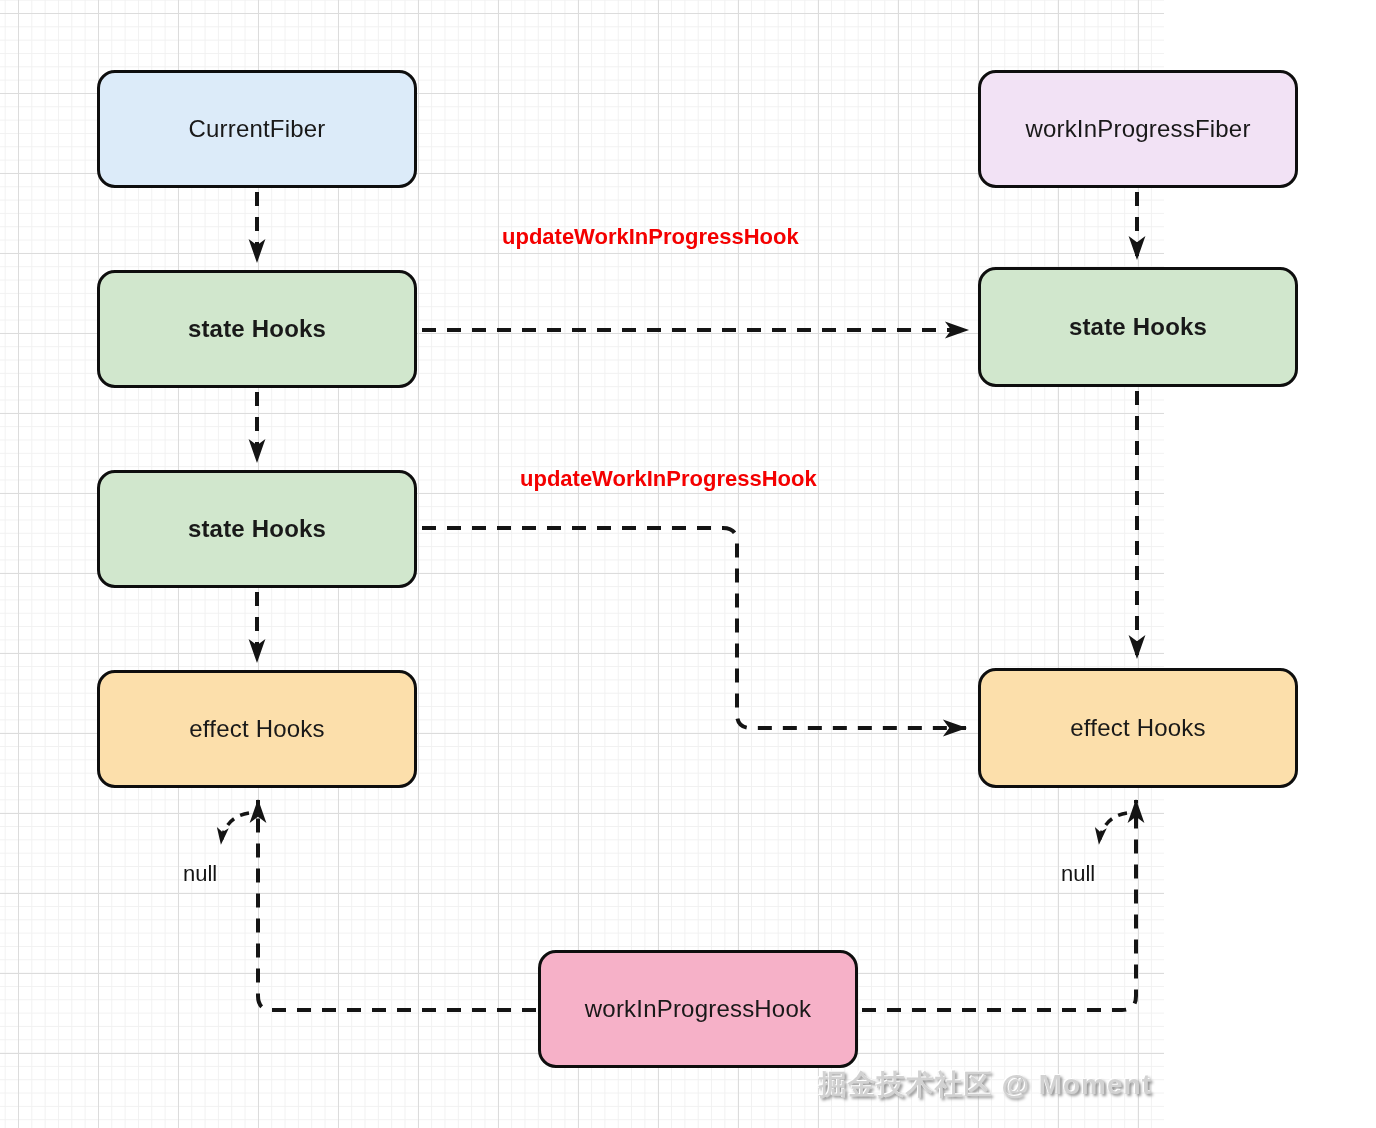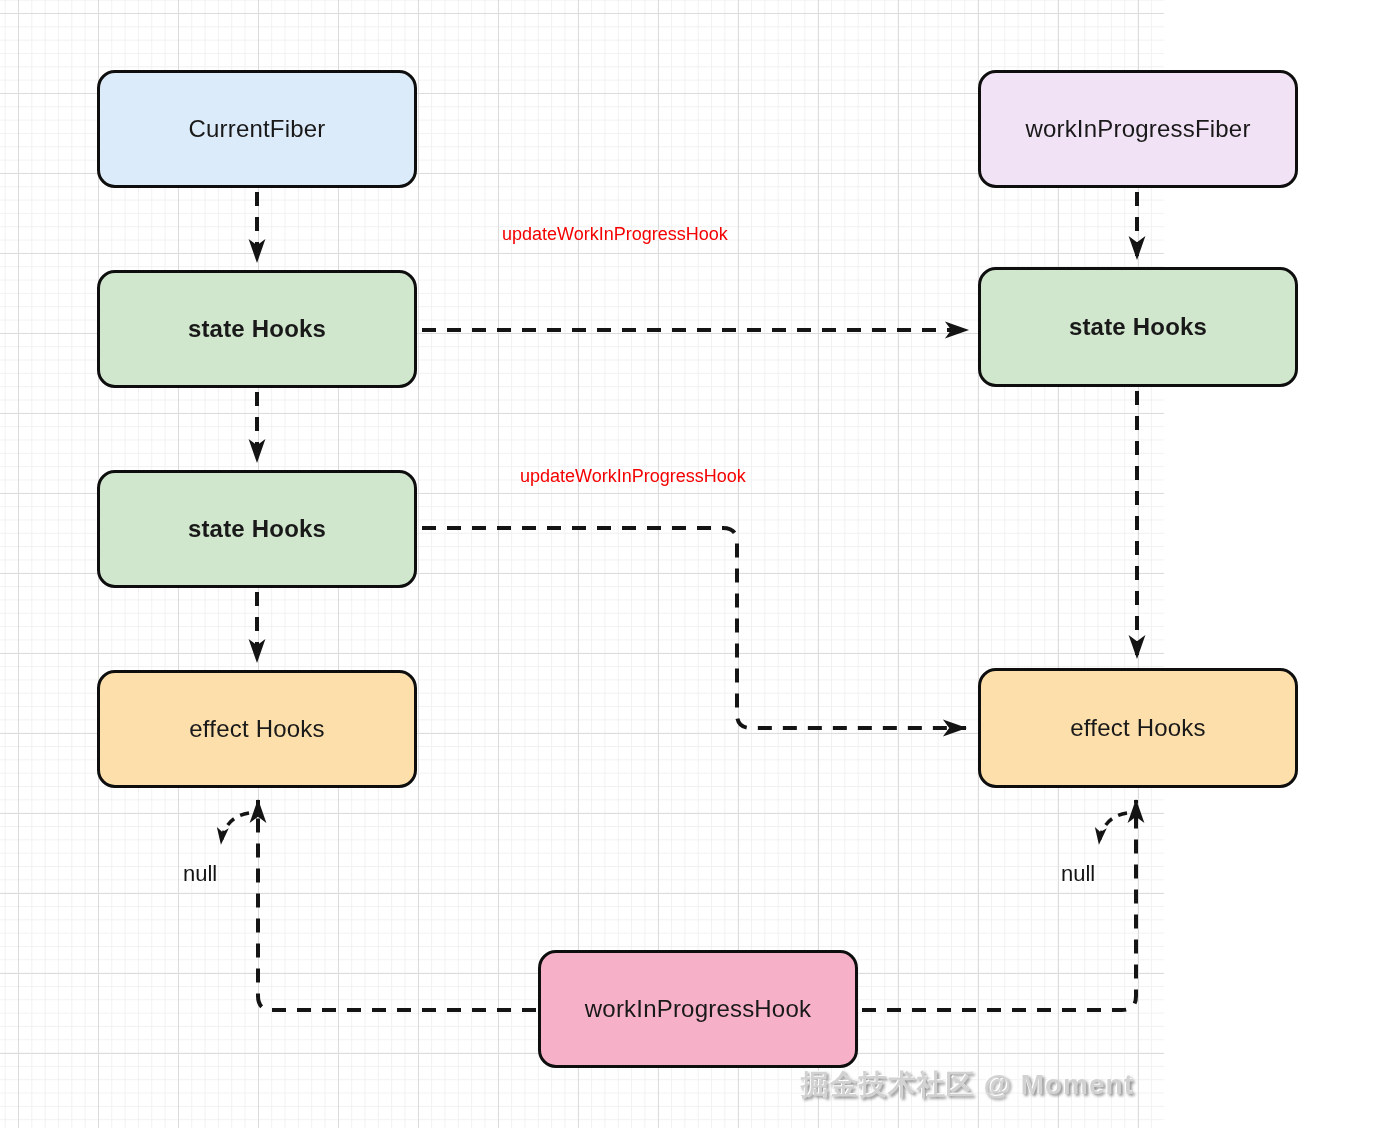--- a/index.html
+++ b/index.html
@@ -52,35 +52,35 @@
     stroke-width: 4;
     stroke-dasharray: 14 11;
     stroke-linecap: butt;
   }
   .edge.mini {
     stroke-width: 3.5;
     stroke-dasharray: 9 7;
   }
   .edge-label {
     position: absolute;
-    font-size: 18px;
-    font-weight: 400;
+    font-size: 22px;
+    font-weight: 700;
     color: #f40000;
     white-space: nowrap;
     text-align: center;
   }
   .null-label {
     position: absolute;
     font-size: 22px;
     color: #141414;
     white-space: nowrap;
   }
   .watermark {
     position: absolute;
-    right: 30px; top: 1066px;
+    right: 12px; top: 1066px;
     font-size: 28px;
     font-weight: bold;
     color: #d2d2d2;
     text-shadow: -1px -1px 0 #ffffff, 2px 2px 3px #8f8f8f;
     white-space: nowrap;
     letter-spacing: 1px;
   }
 </style>
 </head>
 <body>

